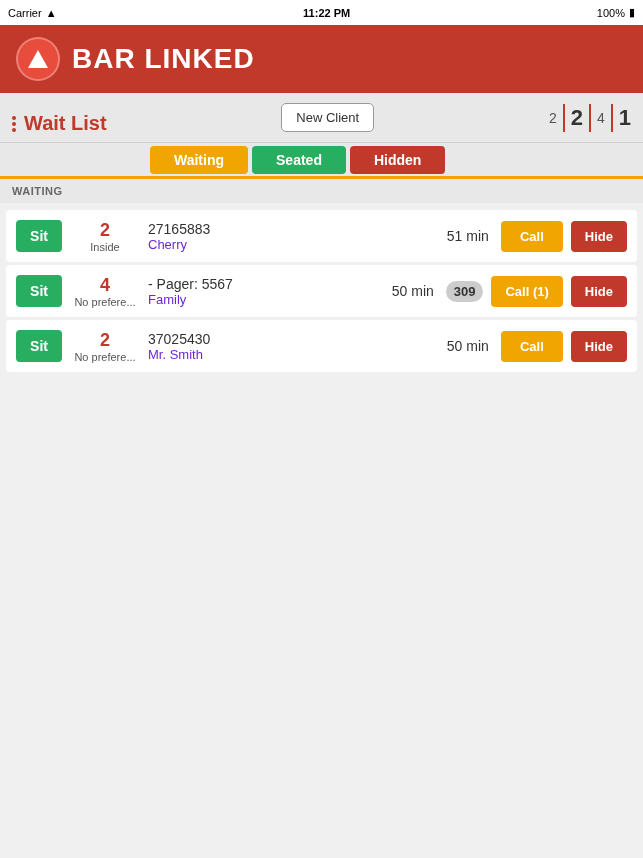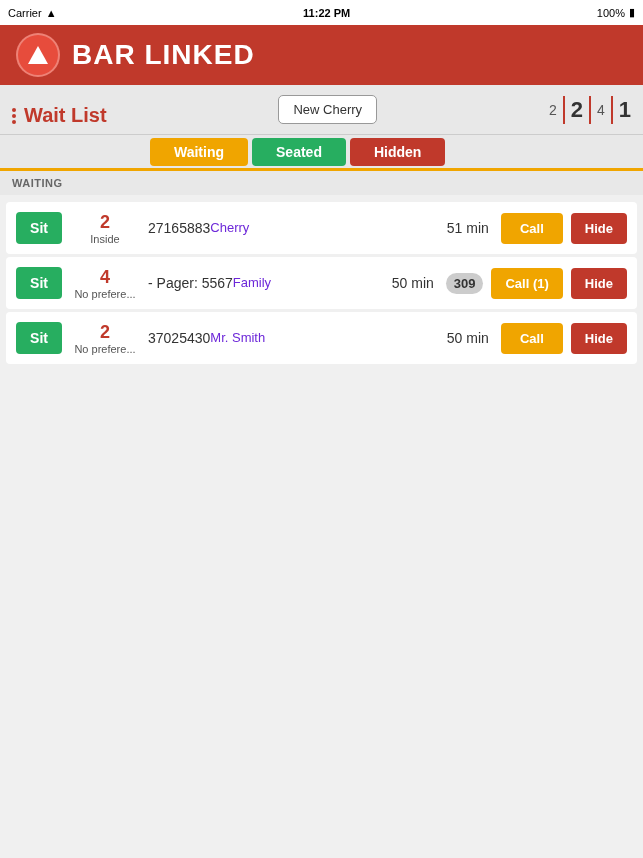--- a/index.html
+++ b/index.html
@@ -23,21 +23,21 @@
       font-size: 11px;
       font-weight: 500;
     }
     .status-left { display: flex; align-items: center; gap: 4px; }
     .status-center { font-weight: 600; }
     .status-right { display: flex; align-items: center; gap: 4px; font-size: 11px; }
 
     
     .header {
       background: #c0392b;
-      height: 60px;
+      height: 68px;
       display: flex;
       align-items: center;
       padding: 0 16px;
       gap: 12px;
     }
     .logo-circle {
       width: 44px;
       height: 44px;
       background: #e74c3c;
       border-radius: 50%;
@@ -190,21 +190,21 @@
       font-size: 18px;
       font-weight: 700;
     }
     .party-pref {
       font-size: 11px;
       color: #555;
     }
     .contact-info {
       flex: 1;
       display: flex;
-      flex-direction: row;
+      flex-direction: column;
     }
     .contact-phone {
       font-size: 14px;
       color: #333;
     }
     .contact-name {
       font-size: 13px;
       color: #6d28d9;
     }
     .wait-time {
@@ -268,21 +268,21 @@
 
 <div class="toolbar">
   <div class="toolbar-left">
     <div class="dots-icon">
       <div class="dot"></div>
       <div class="dot"></div>
       <div class="dot"></div>
     </div>
     <span class="page-title">Wait List</span>
   </div>
-  <button class="new-client-btn">New Cherry</button>
+  <button class="new-client-btn">New Client</button>
   <div class="counters">
     <span class="counter-small">2</span>
     <div class="counter-divider"></div>
     <span class="counter-num">2</span>
     <div class="counter-divider"></div>
     <span class="counter-small">4</span>
     <div class="counter-divider"></div>
     <span class="counter-num">1</span>
   </div>
 </div>

